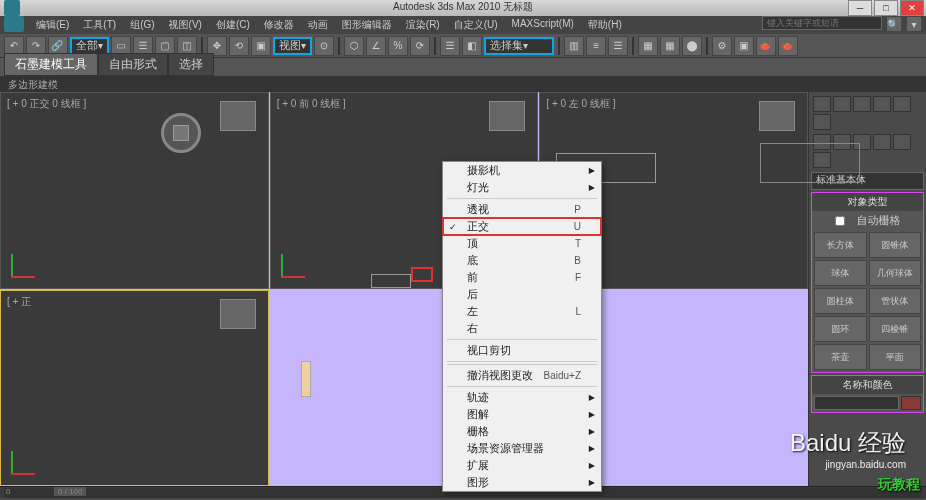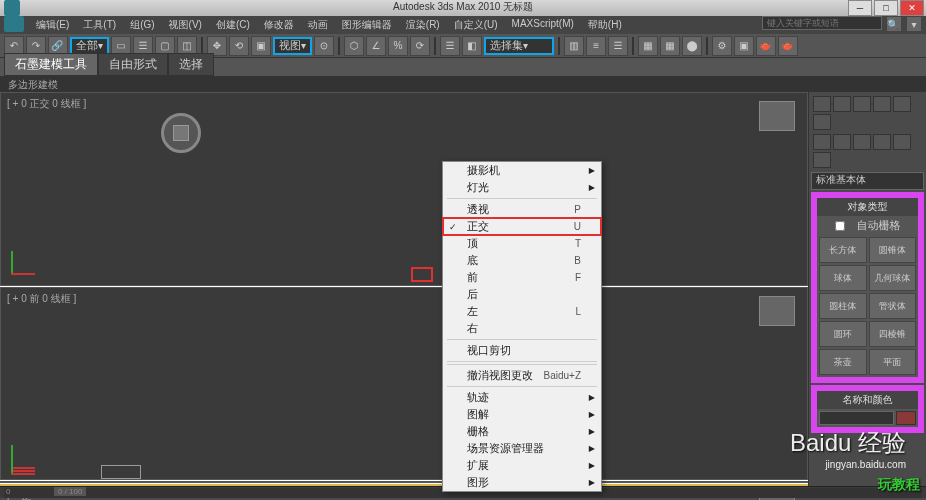--- a/index.html
+++ b/index.html
@@ -17,36 +17,36 @@
 .menubar .tb-btn{width:16px;height:16px;margin-left:2px}
 .toolbar{height:24px;background:#555;display:flex;align-items:center;padding:0 4px;gap:2px;border-bottom:1px solid #333}
 .tb-btn{width:20px;height:20px;background:#666;border:1px solid #444;display:flex;align-items:center;justify-content:center;color:#ccc;font-size:10px}
 .tb-sep{width:2px;height:18px;background:#333;margin:0 2px}
 .tb-dropdown{height:18px;background:#333;border:2px solid #0ea5e9;color:#ccc;padding:0 4px;font-size:10px;display:flex;align-items:center}
 .ribbon-tabs{height:18px;background:#555;display:flex;align-items:flex-end;padding:0 4px;gap:0}
 .ribbon-tab{padding:2px 10px;background:#444;color:#ccc;font-size:12px;border:1px solid #333;cursor:pointer}
 .ribbon-tab.active{background:#666;color:#fff}
 .sub-ribbon{height:16px;background:#333;color:#aaa;font-size:10px;padding:2px 8px}
 .main-area{display:flex;height:394px}
-.viewports{flex:1;display:grid;grid-template-columns:1fr;grid-template-rows:1fr 1fr;gap:1px;background:#ffffff;position:relative}
+.viewports{flex:1;display:grid;grid-template-columns:1fr 1fr 1fr;grid-template-rows:1fr 1fr;gap:1px;background:#c4b5fd;position:relative}
 .viewport{background:#3a3a3a;position:relative;border:1px solid #555}
 .viewport.active{border:1px solid #d8b848}
 .vp-label{position:absolute;top:4px;left:6px;color:#aaa;font-size:10px}
 .vp-cube{position:absolute;top:8px;right:12px;width:36px;height:30px;background:#666;border:1px solid #888}
 .vp-axis{position:absolute;bottom:10px;left:10px;width:30px;height:30px}
 .vp-axis::before{content:"";position:absolute;bottom:0;left:0;width:2px;height:24px;background:#3a3}
 .vp-axis::after{content:"";position:absolute;bottom:0;left:0;width:24px;height:2px;background:#c33}
 .steering{position:absolute;top:20px;left:160px;width:40px;height:40px;border:3px solid #888;border-radius:50%;background:#555}
 .steering::after{content:"";position:absolute;top:50%;left:50%;transform:translate(-50%,-50%);width:14px;height:14px;background:#777;border:1px solid #999}
 .vp-box{position:absolute;border:1px solid #999}
 .right-panel{width:118px;background:#4a4a4a;border-left:1px solid #333;padding:2px}
 .rp-icons{display:flex;gap:2px;padding:2px;flex-wrap:wrap}
 .rp-icon{width:18px;height:16px;background:#555;border:1px solid #333}
 .rp-dropdown{width:100%;height:18px;background:#333;border:1px solid #666;color:#ccc;font-size:10px;padding:0 4px;margin:2px 0}
-.rp-section{background:#555;border:6px solid #d946ef;margin:2px 0}
+.rp-section{background:#555;border:1px solid #d946ef;margin:2px 0}
 .rp-header{background:#444;color:#ddd;font-size:10px;padding:2px 4px;text-align:center}
 .rp-buttons{display:grid;grid-template-columns:1fr 1fr;gap:2px;padding:2px}
 .rp-btn{height:26px;background:#666;border:1px solid #444;color:#ccc;font-size:9px;display:flex;align-items:center;justify-content:center}
 .rp-checkbox{display:flex;align-items:center;padding:2px;gap:12px;color:#ccc;font-size:9px;justify-content:center}
 .rp-checkbox input{width:10px;height:10px}
 .rp-swatch{width:100%;height:14px;background:#8a3838;border:1px solid #333;margin:2px 0}
 .context-menu{position:absolute;top:161px;left:442px;width:160px;background:#f0f0f0;border:1px solid #888;box-shadow:2px 2px 6px rgba(0,0,0,0.4);z-index:100}
 .cm-item{height:17px;display:flex;align-items:center;padding:0 20px 0 24px;position:relative;color:#222;font-size:10px;cursor:pointer}
 .cm-sep{height:1px;background:#ccc;margin:2px 4px}
 .cm-check{position:absolute;left:6px;font-size:9px}

